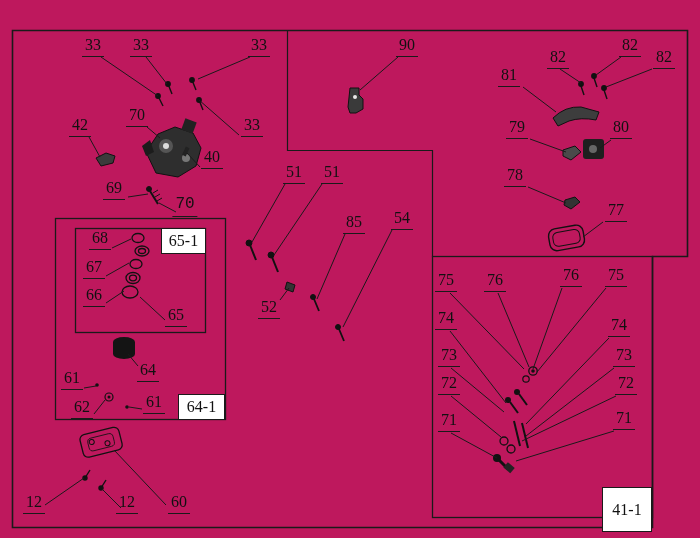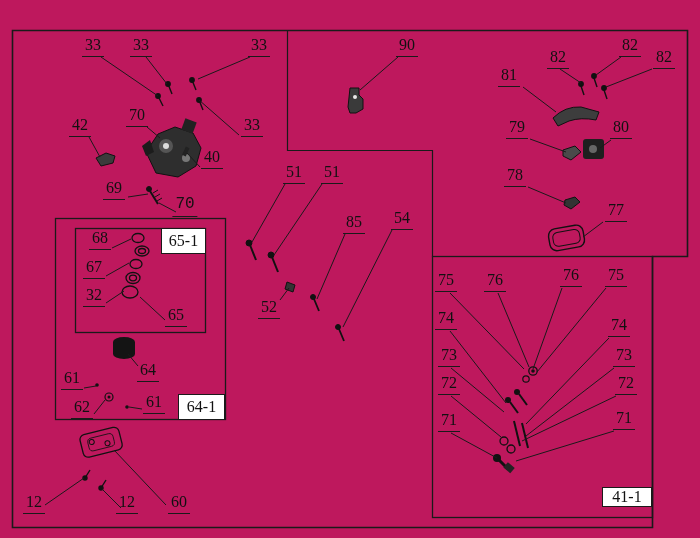--- a/index.html
+++ b/index.html
@@ -229,21 +229,21 @@
       <div class="callout" style="left: 294px; top: 163px;">51</div>
       <div class="callout" style="left: 332px; top: 163px;">51</div>
       <div class="callout" style="left: 515px; top: 166px;">78</div>
       <div class="callout" style="left: 114px; top: 179px;">69</div>
       <div class="callout" style="left: 185px; top: 196px; font-family: Liberation Mono, monospace;">70</div>
       <div class="callout" style="left: 616px; top: 201px;">77</div>
       <div class="callout" style="left: 354px; top: 213px;">85</div>
       <div class="callout" style="left: 402px; top: 209px;">54</div>
       <div class="callout" style="left: 100px; top: 229px;">68</div>
       <div class="callout" style="left: 94px; top: 258px;">67</div>
-      <div class="callout" style="left: 94px; top: 286px;">32</div>
+      <div class="callout" style="left: 94px; top: 286px;">66</div>
       <div class="callout" style="left: 269px; top: 298px;">52</div>
       <div class="callout" style="left: 176px; top: 306px;">65</div>
       <div class="callout" style="left: 148px; top: 361px;">64</div>
       <div class="callout" style="left: 72px; top: 369px;">61</div>
       <div class="callout" style="left: 82px; top: 398px;">62</div>
       <div class="callout" style="left: 154px; top: 393px;">61</div>
       <div class="callout" style="left: 179px; top: 493px;">60</div>
       <div class="callout" style="left: 34px; top: 493px;">12</div>
       <div class="callout" style="left: 127px; top: 493px;">12</div>
       <div class="callout" style="left: 446px; top: 271px;">75</div>
@@ -253,15 +253,15 @@
       <div class="callout" style="left: 446px; top: 309px;">74</div>
       <div class="callout" style="left: 619px; top: 316px;">74</div>
       <div class="callout" style="left: 449px; top: 346px;">73</div>
       <div class="callout" style="left: 624px; top: 346px;">73</div>
       <div class="callout" style="left: 449px; top: 374px;">72</div>
       <div class="callout" style="left: 626px; top: 374px;">72</div>
       <div class="callout" style="left: 449px; top: 411px;">71</div>
       <div class="callout" style="left: 624px; top: 409px;">71</div>
       <div class="detail-label" style="left: 161px; top: 228px; width: 45px; height: 26px;">65-1</div>
       <div class="detail-label" style="left: 178px; top: 394px; width: 47px; height: 26px;">64-1</div>
-      <div class="detail-label" style="left: 602px; top: 487px; width: 50px; height: 20px;">41-1</div>
+      <div class="detail-label" style="left: 602px; top: 487px; width: 50px; height: 45px;">41-1</div>
     </div>
 </div>
 
 </body></html>

